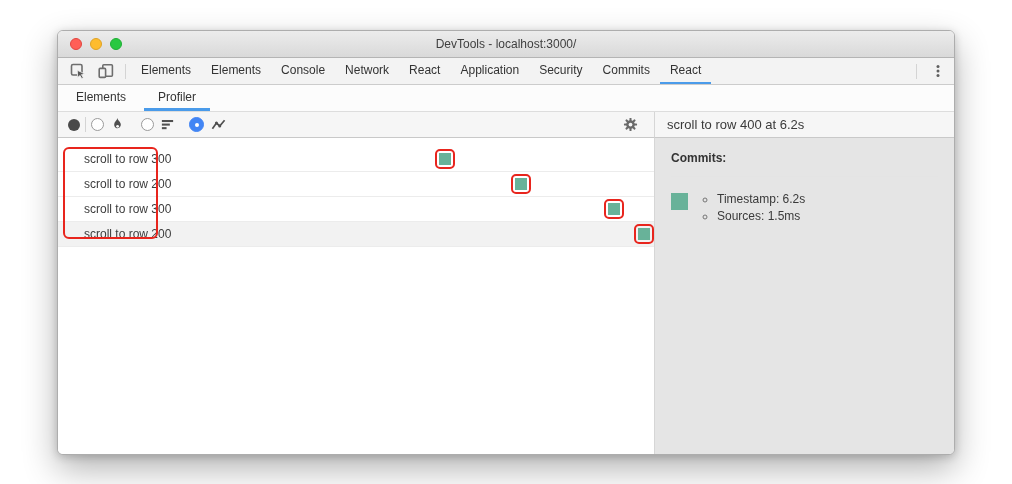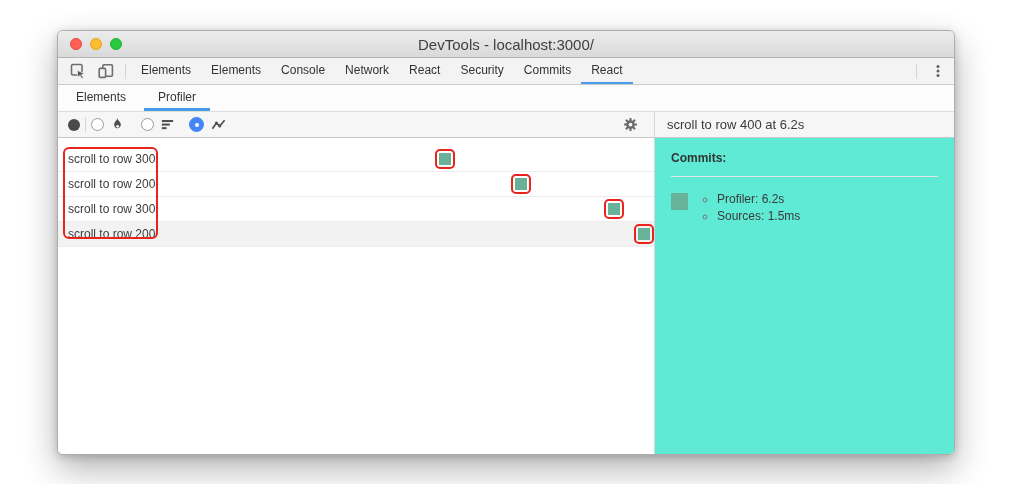--- a/index.html
+++ b/index.html
@@ -21,21 +21,21 @@
   .titlebar{
     height:27px;background:linear-gradient(#ececec,#d9d9d9);
     border-bottom:1px solid #b4b4b4;position:relative;
     display:flex;align-items:center;justify-content:center;
   }
   .traffic{position:absolute;left:12px;top:0;height:100%;display:flex;align-items:center;gap:8px;}
   .tl{width:12px;height:12px;border-radius:50%;}
   .tl.red{background:#ff5f57;border:1px solid #e2453e;}
   .tl.yellow{background:#febc2e;border:1px solid #e0a324;}
   .tl.green{background:#28c840;border:1px solid #1eaf34;}
-  .title{font-size:15px;color:#3f3f3f;}
+  .title{font-size:12px;color:#3f3f3f;}
   
   .tabbar{
     height:27px;background:#f3f3f3;border-bottom:1px solid #ccc;
     display:flex;align-items:stretch;
   }
   .iconbtn{display:flex;align-items:center;padding:0 6px;cursor:default;}
   .iconbtn:first-child{margin-left:6px;}
   .vdiv{width:1px;height:15px;background:#d4d4d4;align-self:center;margin:0 5px;}
   .tab{
     display:flex;align-items:center;padding:0 10px;font-size:12px;color:#333;
@@ -71,38 +71,38 @@
   .toolbar-spacer{flex:1;}
   .details-header{
     background:#f6f6f6;border-bottom:1px solid #c9c9c9;
     display:flex;align-items:center;padding-left:12px;
     font-size:13px;color:#3a3a3a;
   }
   .pane-left{border-right:1px solid #d6d6d6;background:#fff;overflow:hidden;}
   .rows{position:relative;padding-top:9px;}
   .irow{height:25px;border-bottom:1px solid #ececec;position:relative;}
   .irow.selected{background:var(--selected-row-bg);}
-  .ilabel{font-size:12px;color:#3c3c3c;line-height:24px;padding-left:10px;display:inline-block;}
+  .ilabel{font-size:12px;color:#3c3c3c;line-height:24px;padding-left:26px;display:inline-block;}
   .commit-ring{
     position:absolute;top:50%;transform:translateY(-50%);
     border:2px solid var(--highlight-red);border-radius:5px;padding:2px;line-height:0;
     background:#fff;
   }
   .irow.selected .commit-ring{background:var(--selected-row-bg);}
   .commit-mark{width:12px;height:12px;background:var(--commit-teal);display:inline-block;}
   .irow:nth-child(1) .commit-ring{left:377px;}
   .irow:nth-child(2) .commit-ring{left:453px;}
   .irow:nth-child(3) .commit-ring{left:546px;}
   .irow:nth-child(4) .commit-ring{left:576px;}
   .label-ring{
     position:absolute;left:5px;top:9px;width:95px;height:92px;
     border:2px solid var(--highlight-red);border-radius:6px;pointer-events:none;
   }
   
-  .details{padding:13px 16px;font-size:12px;color:#333;background:#5eead4;}
+  .details{padding:13px 16px;font-size:12px;color:#333;background:#e5e5e5;}
   .commits-heading{font-weight:bold;font-size:12px;color:#333;}
   .details-divider{border:none;border-top:1px solid #e4e4e4;margin:11px 0 12px 0;}
   .commit-entry{display:flex;align-items:flex-start;}
   .commit-swatch{width:17px;height:17px;background:var(--commit-teal);margin-top:4px;flex:none;}
   .commit-entry ul{list-style:circle;padding-left:29px;color:#767676;}
   .commit-entry li{margin:3px 0;font-size:12px;}
   .commit-entry li span{color:#3a3a3a;}
   svg{display:block;}
 </style>
 </head>
@@ -135,20 +135,21 @@
           <rect x="1.2" y="5.4" width="6.4" height="9" rx="1" fill="#f3f3f3" stroke="#6e6e6e" stroke-width="1.6"></rect>
         </svg>
       </span>
     </div>
     <div class="vdiv"></div>
     <div class="tab">Elements</div>
     <div class="tab">Elements</div>
     <div class="tab">Console</div>
     <div class="tab">Network</div>
     <div class="tab">React</div>
+    <div class="tab">Application</div>
     <div class="tab">Security</div>
     <div class="tab">Commits</div>
     <div class="tab selected">React</div>
     <div class="tabbar-spacer"></div>
     <div class="vdiv"></div>
     <div class="morebtn">
       <span>
         <svg width="14" height="16" viewBox="0 0 14 16">
           <circle cx="7" cy="3.5" r="1.5" fill="#5f5f5f"></circle>
           <circle cx="7" cy="8" r="1.5" fill="#5f5f5f"></circle>
@@ -241,19 +242,19 @@
         <div class="label-ring"></div>
       </div>
     </div>
 
     <div class="details">
       <div class="commits-heading">Commits:</div>
       <hr class="details-divider">
       <div class="commit-entry">
         <div class="commit-swatch"></div>
         <ul>
-          <li><span>Profiler: 6.2s</span></li>
+          <li><span>Timestamp: 6.2s</span></li>
           <li><span>Sources: 1.5ms</span></li>
         </ul>
       </div>
     </div>
   </div>
 </div>
 
 </body></html>

